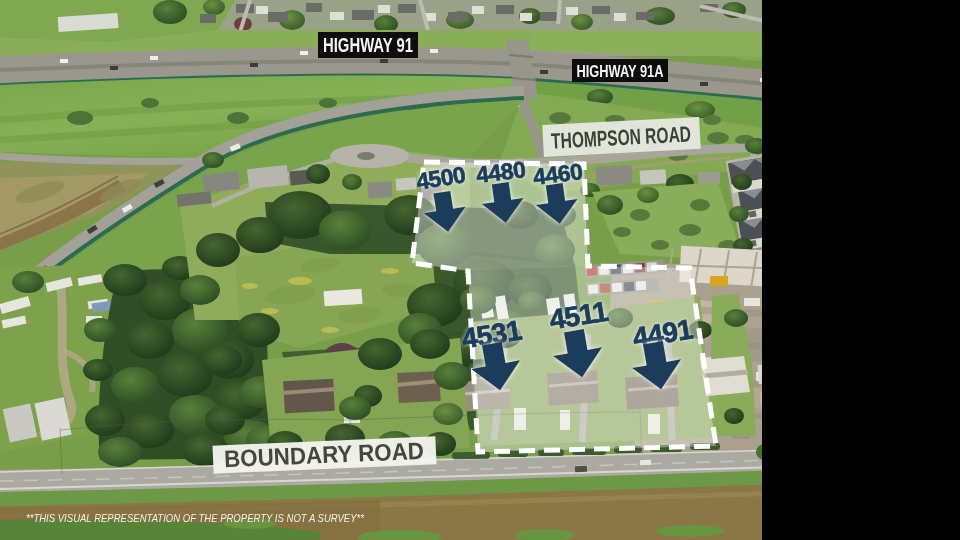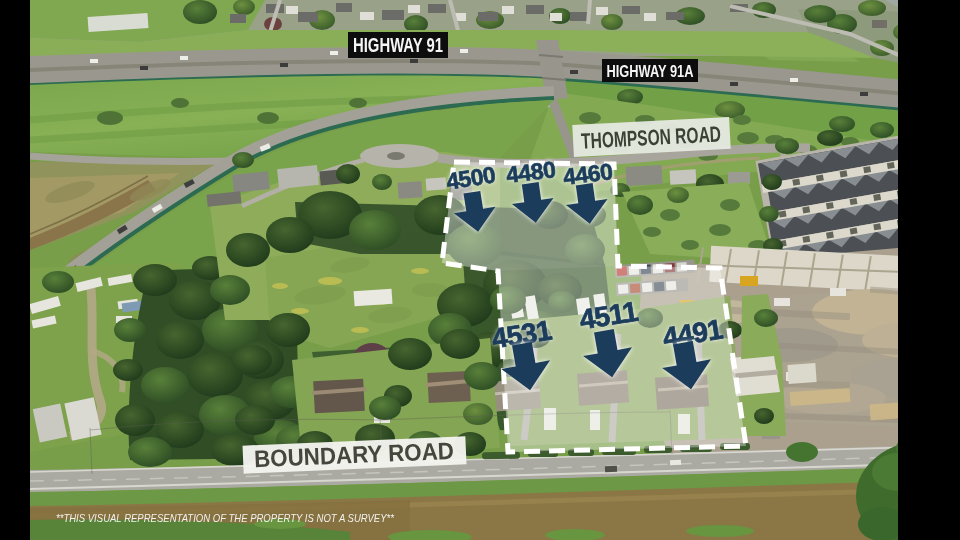--- a/index.html
+++ b/index.html
@@ -1,16 +1,16 @@
 <!DOCTYPE html>
 <html><head>
 <meta charset="utf-8">
 <style>
   html,body{margin:0;padding:0;background:#000;}
-  #stage{position:relative;width:868px;height:540px;overflow:hidden;font-family:"Liberation Sans",sans-serif;padding-left:30px;}
+  #stage{position:relative;width:762px;height:540px;overflow:hidden;font-family:"Liberation Sans",sans-serif;}
   svg{display:block;}
 </style>
 </head>
 <body>
 <div id="stage">
 <svg width="960" height="540" viewBox="0 0 960 540">
 <defs>
   <radialGradient id="treeG" cx="40%" cy="35%" r="70%">
     <stop offset="0%" stop-color="#46652f"></stop>
     <stop offset="100%" stop-color="#1f3a1b"></stop>

